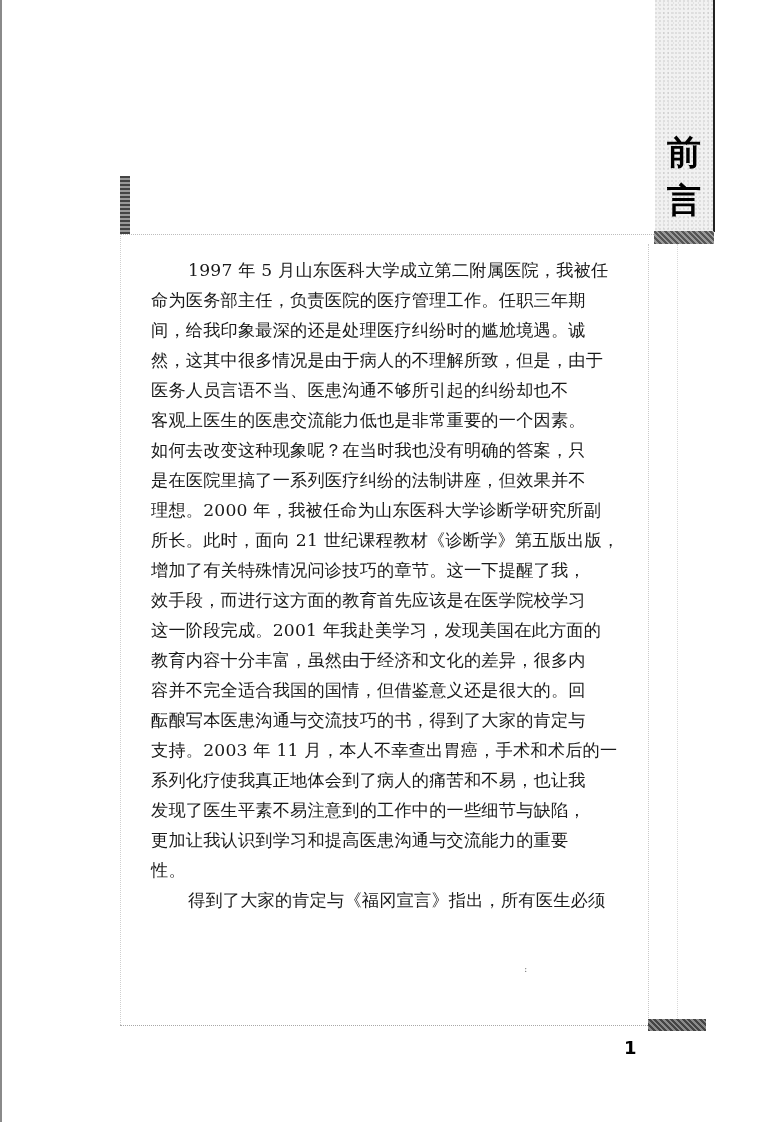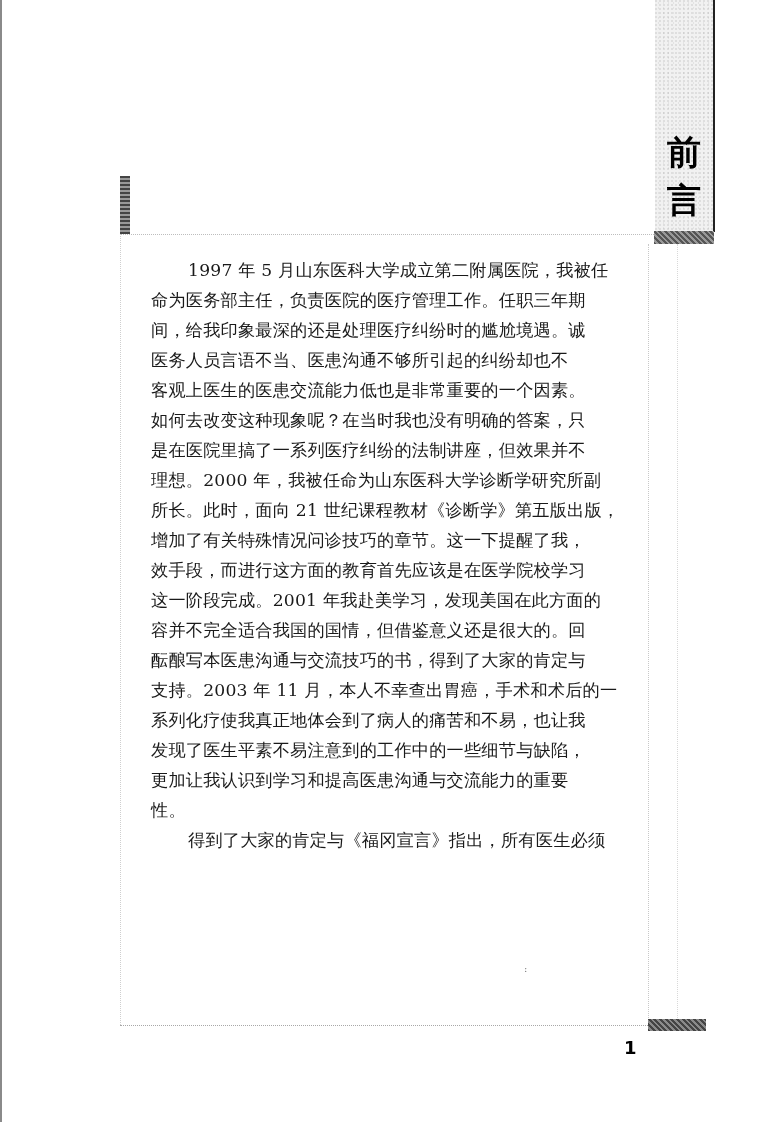--- a/index.html
+++ b/index.html
@@ -94,29 +94,31 @@
 <div class="frame-bottom"></div>
 <div class="frame-right-1"></div>
 <div class="frame-right-2"></div>
 <div class="tab-bar-bottom"></div>
 
 <div class="body-text">
   <div>
     <span class="line indent">1997 年 5 月山东医科大学成立第二附属医院，我被任</span>
     <span class="line">命为医务部主任，负责医院的医疗管理工作。任职三年期</span>
     <span class="line">间，给我印象最深的还是处理医疗纠纷时的尴尬境遇。诚</span>
+    <span class="line">然，这其中很多情况是由于病人的不理解所致，但是，由于</span>
     <span class="line">医务人员言语不当、医患沟通不够所引起的纠纷却也不</span>
     <span class="line">客观上医生的医患交流能力低也是非常重要的一个因素。</span>
     <span class="line">如何去改变这种现象呢？在当时我也没有明确的答案，只</span>
     <span class="line">是在医院里搞了一系列医疗纠纷的法制讲座，但效果并不</span>
     <span class="line">理想。2000 年，我被任命为山东医科大学诊断学研究所副</span>
     <span class="line">所长。此时，面向 21 世纪课程教材《诊断学》第五版出版，</span>
     <span class="line">增加了有关特殊情况问诊技巧的章节。这一下提醒了我，</span>
     <span class="line">效手段，而进行这方面的教育首先应该是在医学院校学习</span>
     <span class="line">这一阶段完成。2001 年我赴美学习，发现美国在此方面的</span>
+    <span class="line">教育内容十分丰富，虽然由于经济和文化的差异，很多内</span>
     <span class="line">容并不完全适合我国的国情，但借鉴意义还是很大的。回</span>
     <span class="line">酝酿写本医患沟通与交流技巧的书，得到了大家的肯定与</span>
     <span class="line">支持。2003 年 11 月，本人不幸查出胃癌，手术和术后的一</span>
     <span class="line">系列化疗使我真正地体会到了病人的痛苦和不易，也让我</span>
     <span class="line">发现了医生平素不易注意到的工作中的一些细节与缺陷，</span>
     <span class="line">更加让我认识到学习和提高医患沟通与交流能力的重要</span>
     <span class="line">性。</span>
   </div>
   <div>
     <span class="line indent">得到了大家的肯定与《福冈宣言》指出，所有医生必须</span>

